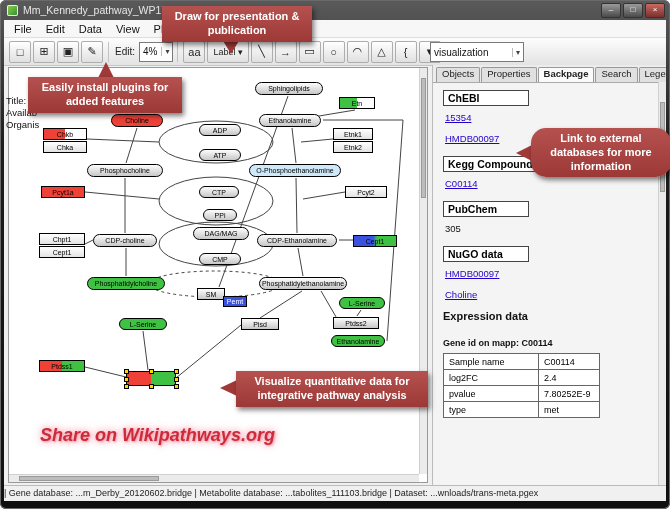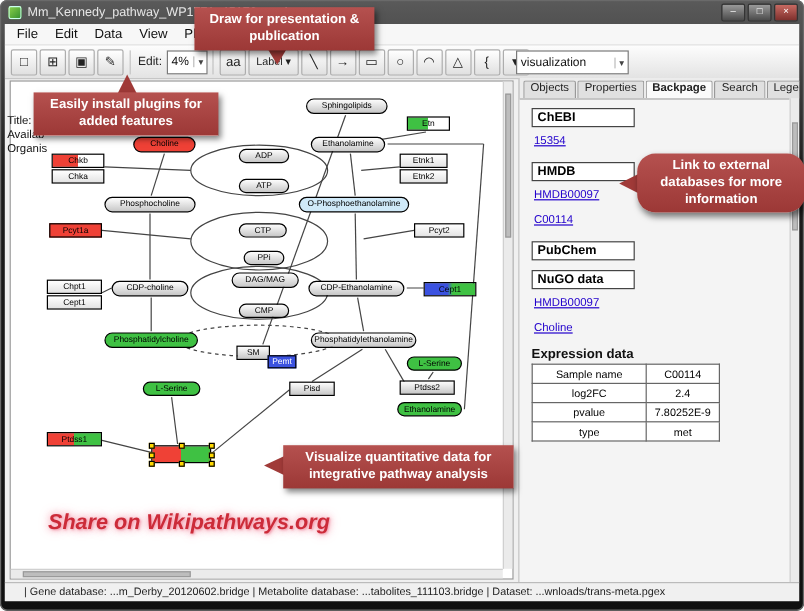--- a/index.html
+++ b/index.html
@@ -76,27 +76,27 @@
     border-top:1px solid #aaa;overflow:hidden;padding:5px 4px 0 10px;}
   .section{margin-bottom:1px;}
   .sec-header{display:inline-block;border:1px solid #444;background:#fff;font-weight:bold;
     font-size:10.5px;padding:1px 8px 1px 4px;min-width:72px;margin-bottom:5px;}
   .sec-link{display:block;color:#2200cc;text-decoration:underline;font-size:9.5px;
     margin:1px 0 10px 2px;cursor:pointer;}
   .sec-text{display:block;color:#111;font-size:9.5px;margin:1px 0 10px 2px;}
   .expr-title{font-weight:bold;font-size:11px;margin:4px 0 2px 0;color:#111;}
   .mapp{font-weight:bold;font-size:9px;margin:16px 0 5px 0;color:#111;}
   #expr-table-el{border-collapse:collapse;font-size:9px;}
-  #expr-table-el td{border:1px solid #666;background:#fff;padding:1px 5px;text-align:center;
+  #expr-table-el td{border:1px solid #666;background:#fff;padding:1px 5px;text-align:left;
     min-width:50px;height:13px;}
   #expr-table-el td:first-child{min-width:84px;}
   .pvscroll{position:absolute;right:0;top:17px;bottom:0;width:8px;background:#ebebeb;
     border-left:1px solid #d0d0d0;box-sizing:border-box;}
   .statusbar{position:absolute;left:0;right:0;bottom:0;height:15px;background:#f0f0f0;
-    border-top:1px solid #bbb;font-size:9px;color:#222;line-height:14px;padding-left:16px;
+    border-top:1px solid #bbb;font-size:9px;color:#222;line-height:14px;padding-left:0;
     white-space:nowrap;overflow:hidden;}
   .callout{position:absolute;z-index:50;background:linear-gradient(180deg,#b5514f,#9c3836);
     color:#fff;font-weight:bold;font-size:11px;text-align:center;padding:4px 6px;line-height:1.25;
     box-shadow:2px 3px 5px rgba(0,0,0,.5);}
   .pt{position:absolute;z-index:49;width:0;height:0;}
   #callout-draw{left:162px;top:6px;width:138px;}
   #pt-draw{left:222px;top:39px;border-left:9px solid transparent;border-right:9px solid transparent;
     border-top:15px solid #a03a38;}
   #callout-plugins{left:28px;top:77px;width:142px;}
   #pt-plugins{left:98px;top:62px;border-left:8px solid transparent;border-right:8px solid transparent;
@@ -255,27 +255,28 @@
         <div id="tabs" class="tabs">
             <span class="tab">Objects</span>
             <span class="tab">Properties</span>
             <span class="tab active">Backpage</span>
             <span class="tab">Search</span>
             <span class="tab">Legend</span>
           </div>
         <div class="panel-body">
           <div id="backpage-sections">
               <div class="section"><div class="sec-header">ChEBI</div><div class="sec-link">15354</div></div>
-              <div class="section"><div class="sec-header">HMDB</div><div class="sec-link">HMDB00097</div></div>
-              <div class="section"><div class="sec-link">C00114</div></div>
-              <div class="section"><div class="sec-header">PubChem</div></div>
+              <div class="section"><div class="sec-link">HMDB00097</div></div>
+              <div class="section"><div class="sec-header">Kegg Compound</div><div class="sec-link">C00114</div></div>
+              <div class="section"><div class="sec-header">PubChem</div><div class="sec-text">305</div></div>
               <div class="section"><div class="sec-header">NuGO data</div><div class="sec-link">HMDB00097</div></div>
               <div class="section"><div class="sec-link">Choline</div></div>
             </div>
           <div class="expr-title">Expression data</div>
+          <div class="mapp">Gene id on mapp: C00114</div>
           <table id="expr-table-el">
               <tbody id="expr-table">
                 <tr>
                   <td>Sample name</td>
                   <td>C00114</td>
                 </tr>
                 <tr>
                   <td>log2FC</td>
                   <td>2.4</td>
                 </tr>

